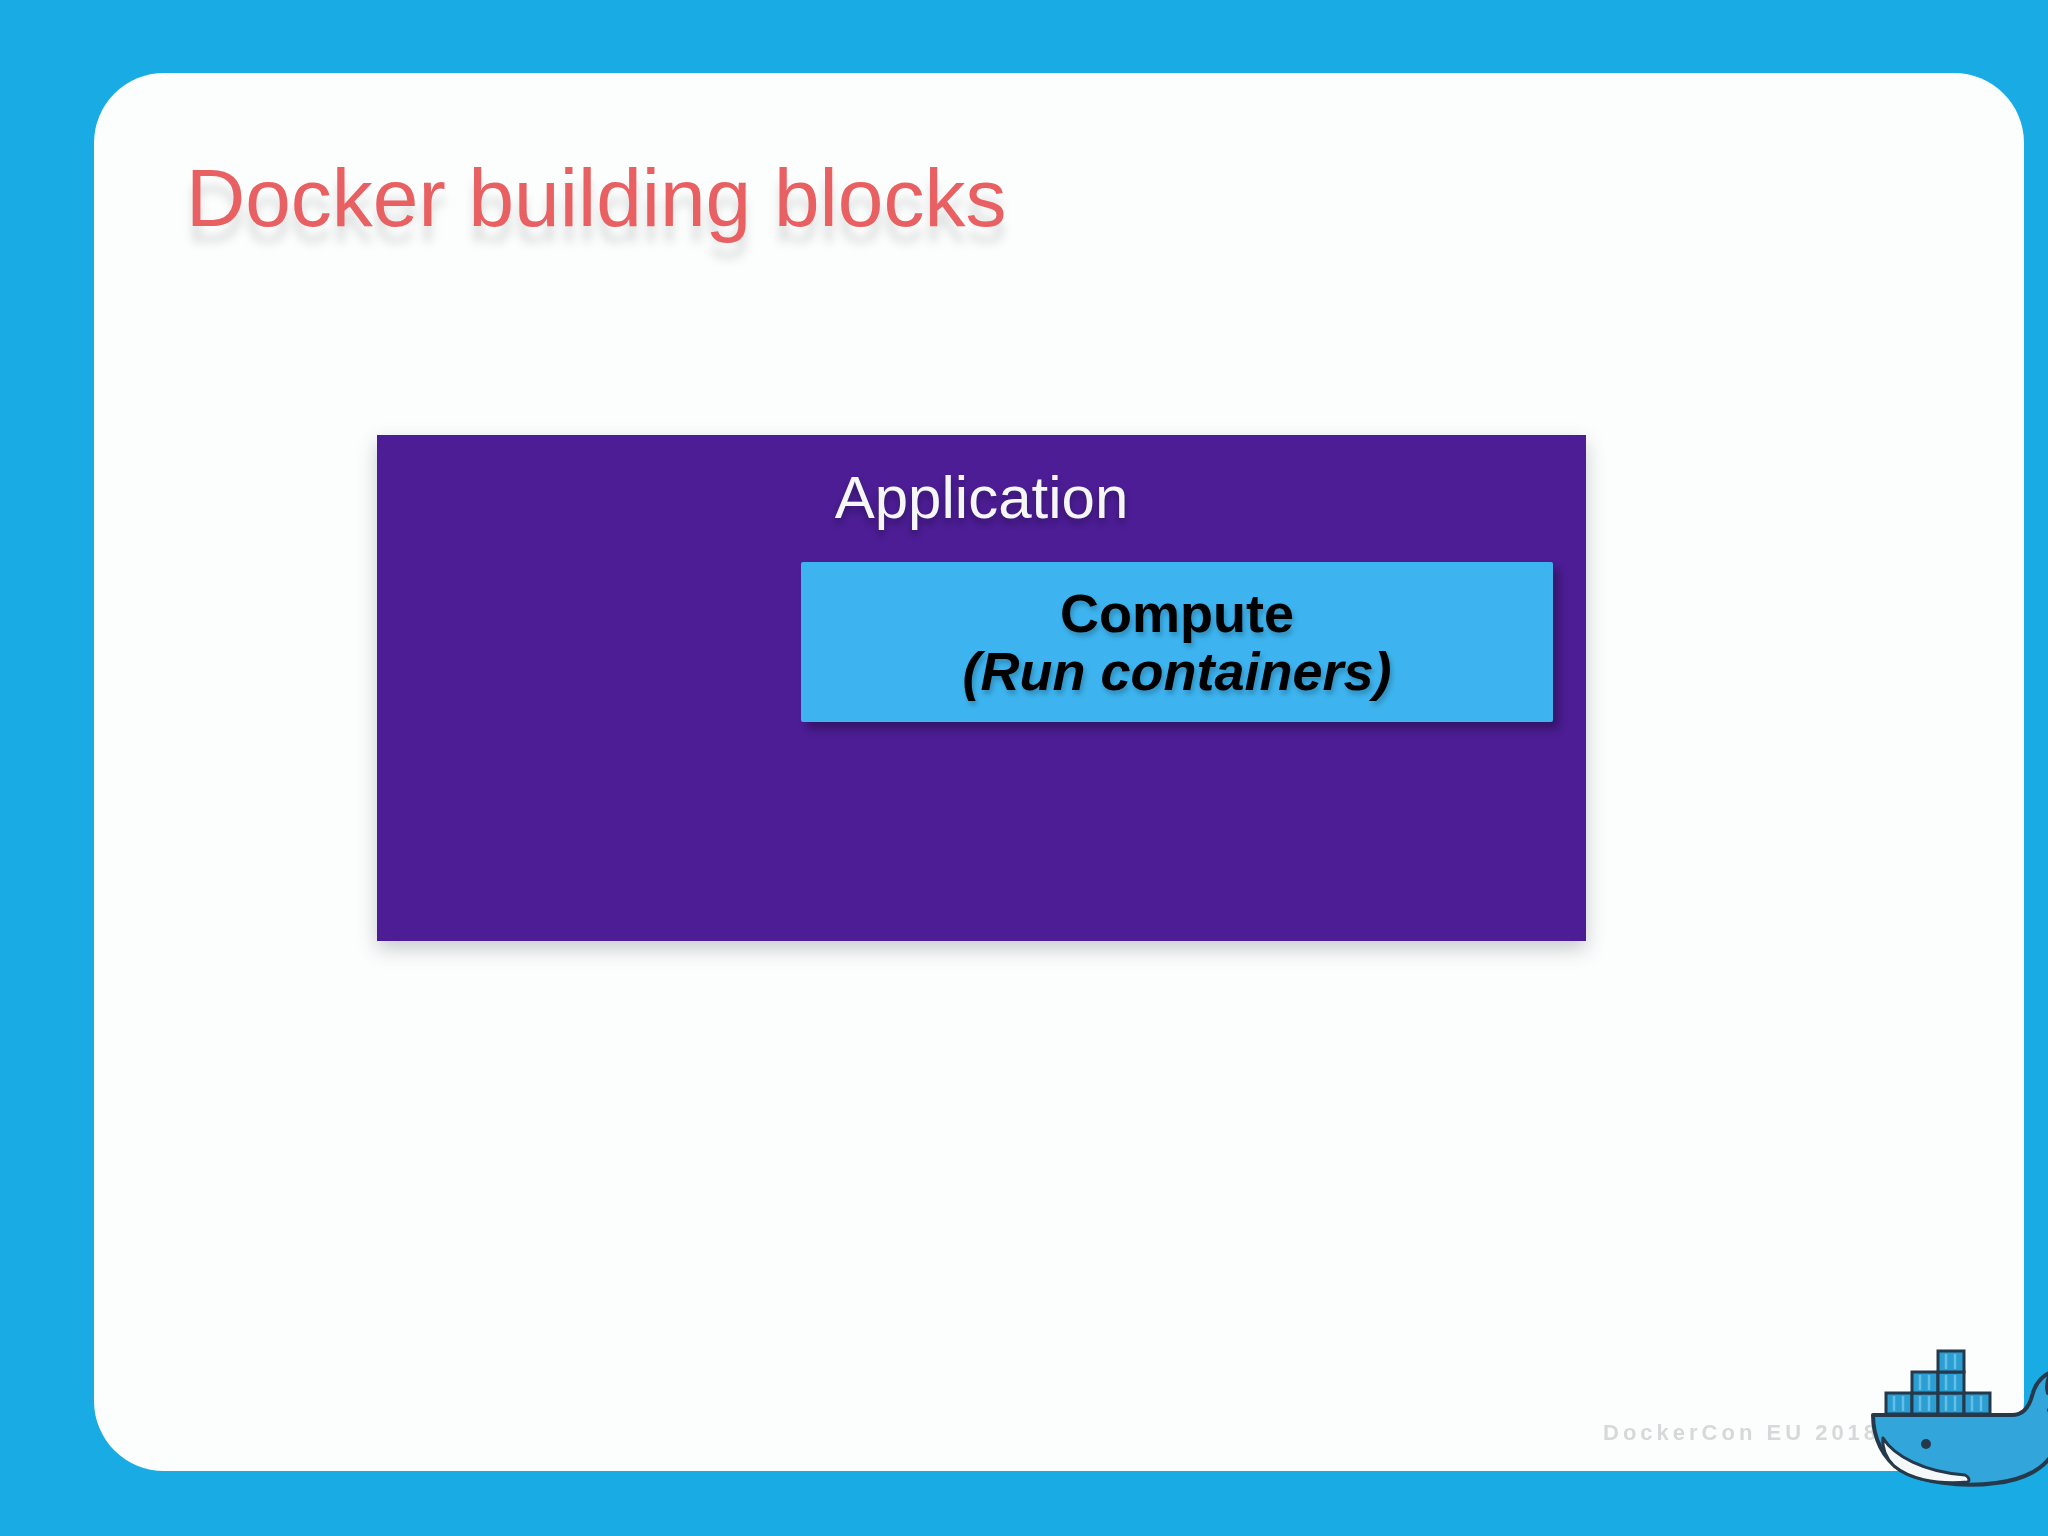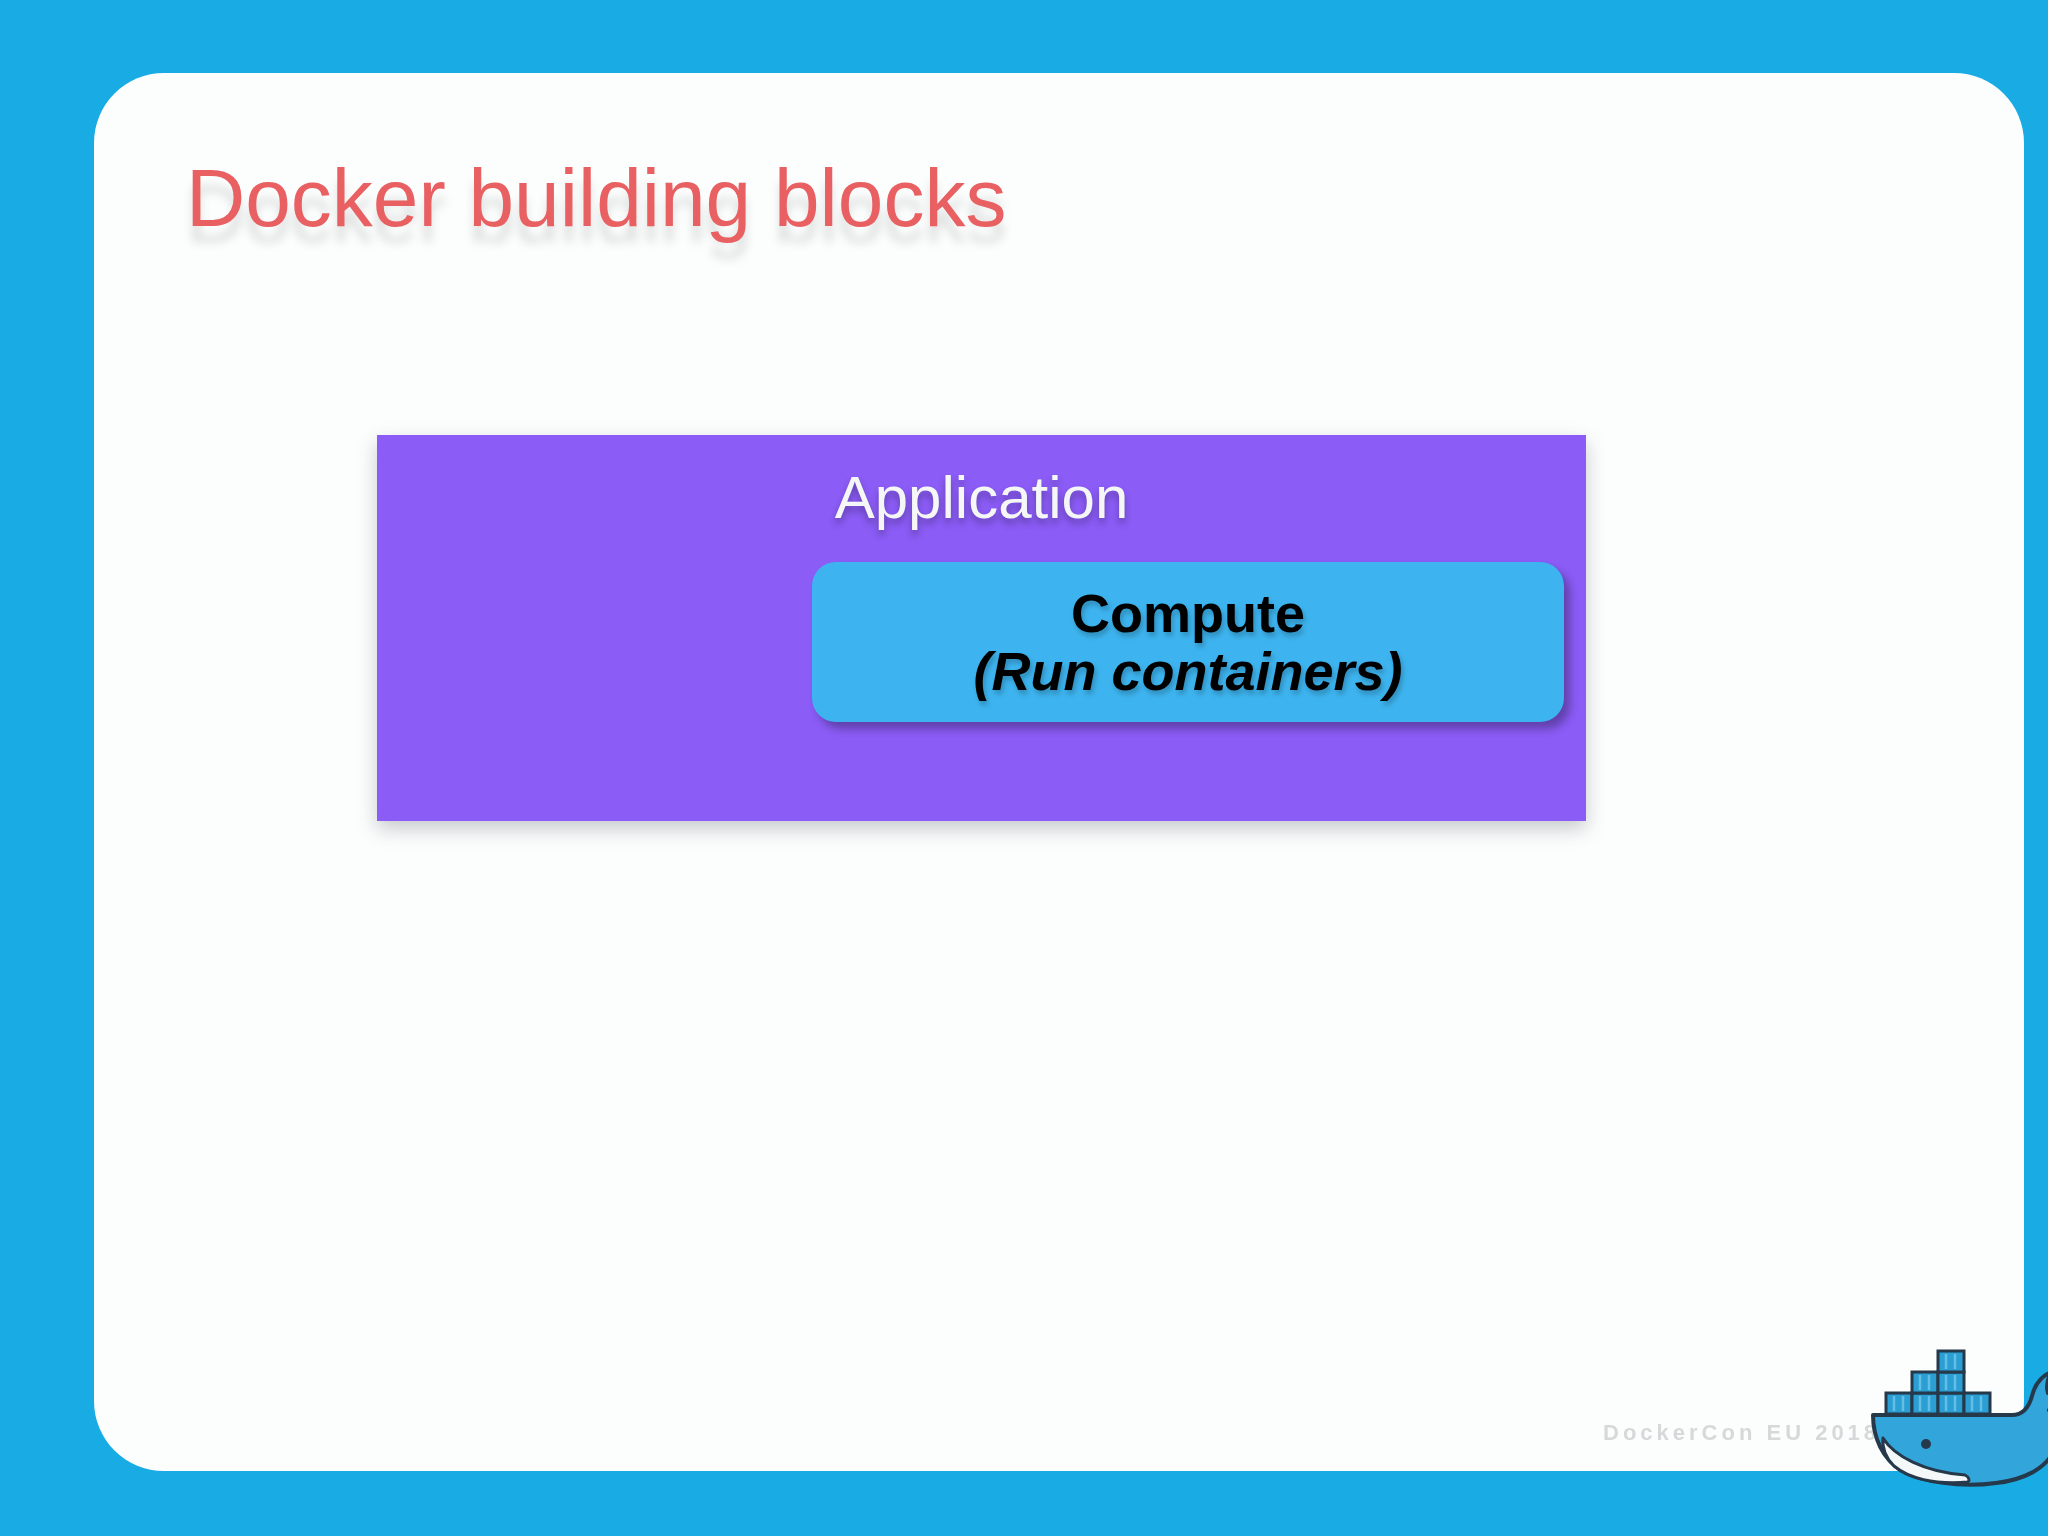--- a/index.html
+++ b/index.html
@@ -35,43 +35,43 @@
     line-height: 1;
     color: #e86062;
     text-shadow: 0 16px 10px rgba(110,110,110,0.22);
     white-space: nowrap;
   }
   .app-box {
     position: absolute;
     left: 283px;
     top: 362px;
     width: 1209px;
-    height: 386px;
-    background: #8b5cf6;
+    height: 506px;
+    background: #4c1d95;
     box-shadow: 0 8px 18px rgba(70,80,86,0.28);
   }
   .app-label {
     position: absolute;
     left: 0;
     top: 30px;
     width: 100%;
     text-align: center;
     font-size: 60px;
     line-height: 1.1;
     color: #f5f7f7;
     text-shadow: 0 5px 7px rgba(0,0,0,0.30);
   }
   .compute-box {
     position: absolute;
-    left: 435px;
+    left: 424px;
     top: 127px;
     width: 752px;
     height: 160px;
     background: #3db4ef;
-    border-radius: 24px;
+    border-radius: 2px;
     box-shadow: 6px 7px 9px rgba(0,0,0,0.30);
     display: flex;
     flex-direction: column;
     align-items: center;
     justify-content: center;
     color: #000000;
     text-shadow: 2px 4px 5px rgba(0,0,0,0.22);
   }
   .compute-title {
     font-size: 54px;

